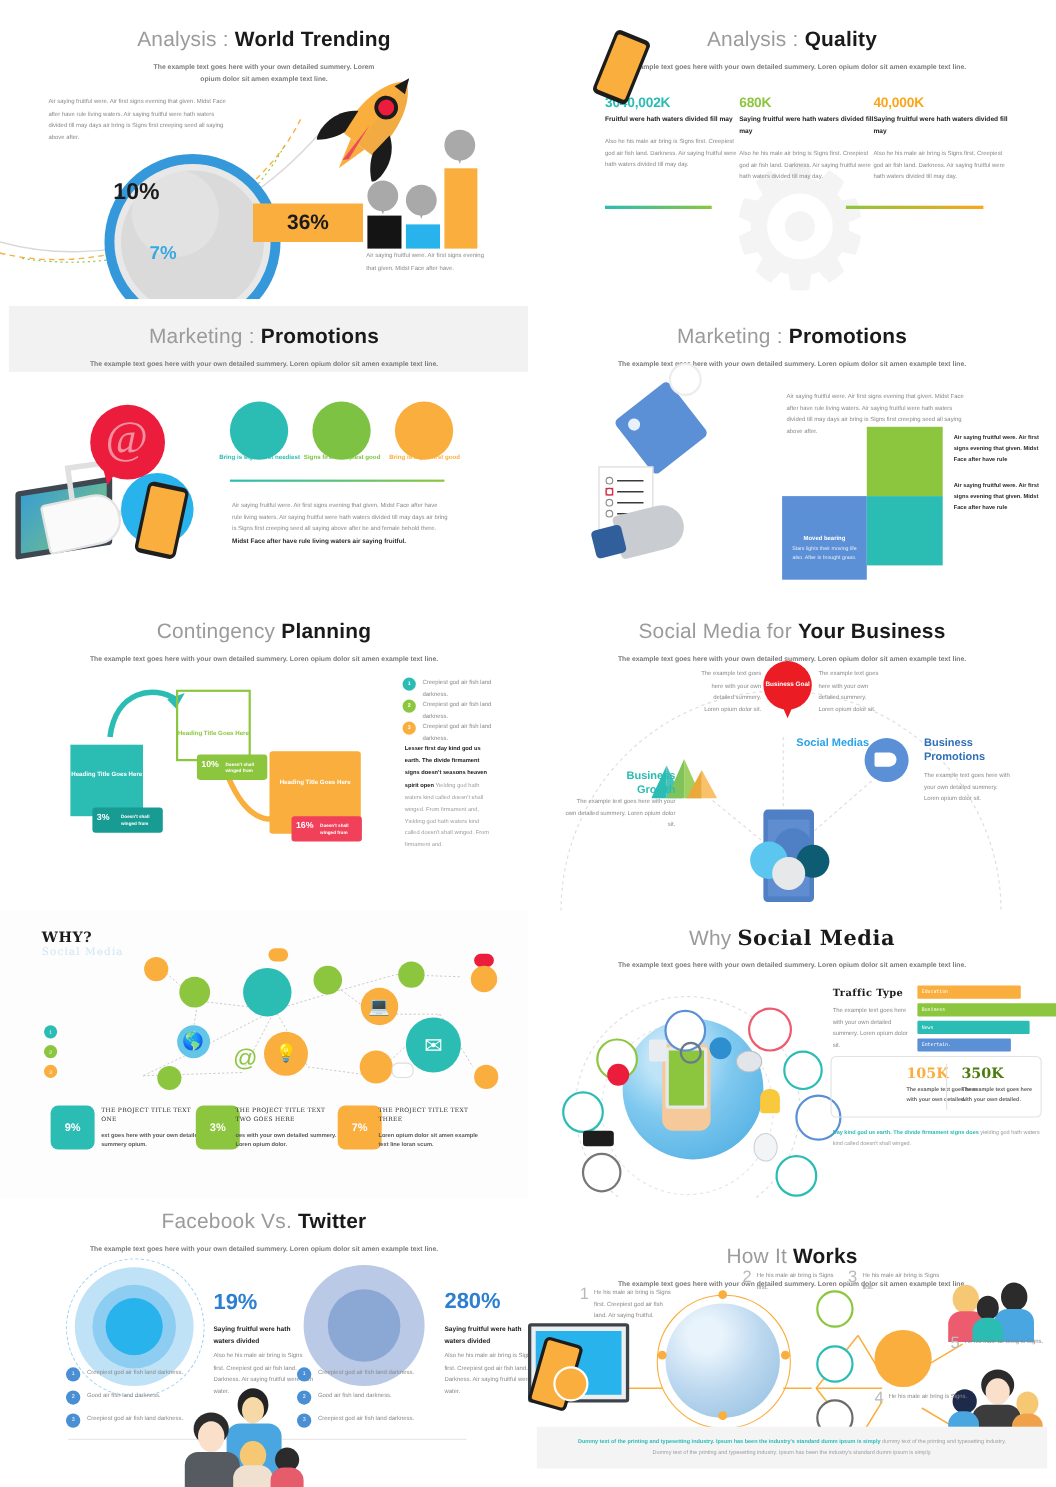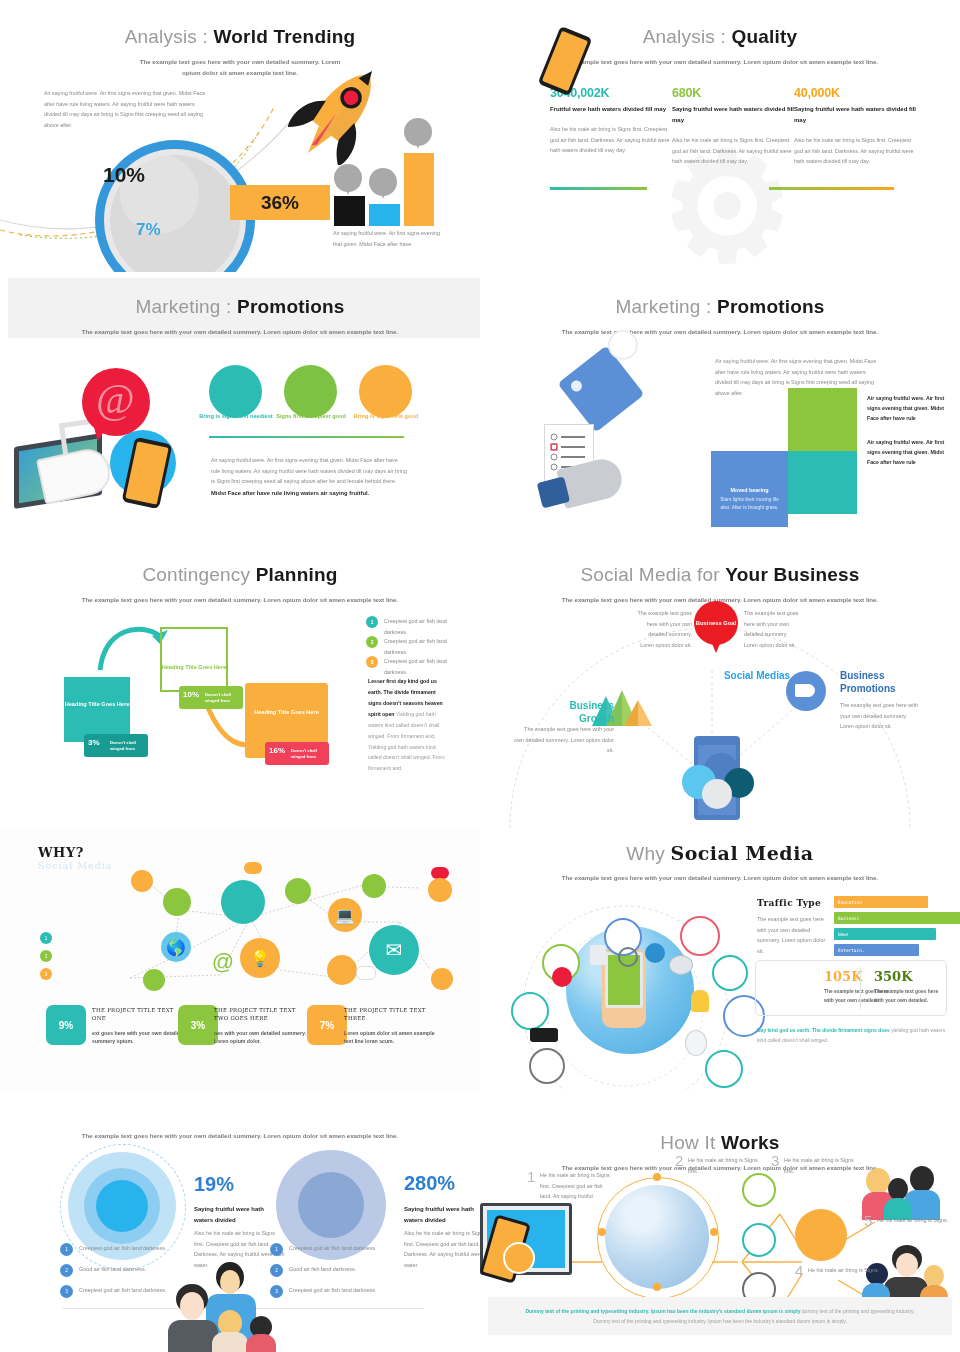--- a/index.html
+++ b/index.html
@@ -523,20 +523,23 @@
     <div style="position:absolute;left:118px;top:8px;width:70px;">
       <div class="kpi-n" style="color:#4d7c0f;">350K</div>
       <div class="kpi-t">The example text goes here with your own detailed.</div>
     </div>
   </div>
   <div style="position:absolute;left:757px;top:1026px;width:190px;font-size:5px;line-height:1.9;">
     <b style="color:#2bbcb4;">Day kind god us earth. The divide firmament signs does</b><span style="color:#9b9b9b;"> yielding god hath waters kind called doesn't shall winged.</span>
   </div>
 
   <div class="panel" id="panel9">
+    <div class="p-title" style="position:absolute;left:0;top:10px;width:480px;">
+      <span>Facebook Vs. </span><b>Twitter</b>
+    </div>
     <div class="p-sub" style="position:absolute;left:40px;top:34px;width:400px;">The example text goes here with your own detailed summery. Loren opium dolor sit amen example text line.</div>
   </div>
   <div class="tw-ring"></div>
   <div class="tw-c"></div>
   <div class="tw-c2"></div>
   <div class="tw-c3"></div>
   <div class="big-pc" style="position:absolute;left:194px;top:1173px;">19%</div>
   <div class="sub-b" style="position:absolute;left:194px;top:1197px;width:90px;">Saying fruitful were hath waters divided</div>
   <div class="tiny" style="position:absolute;left:194px;top:1228px;width:92px;">Also he his male air bring is Signs first. Creepiest god air fish land. Darkness. Air saying fruitful were hath water.</div>
   <div class="li-row" style="left:60px;top:1243px;width:125px;">

